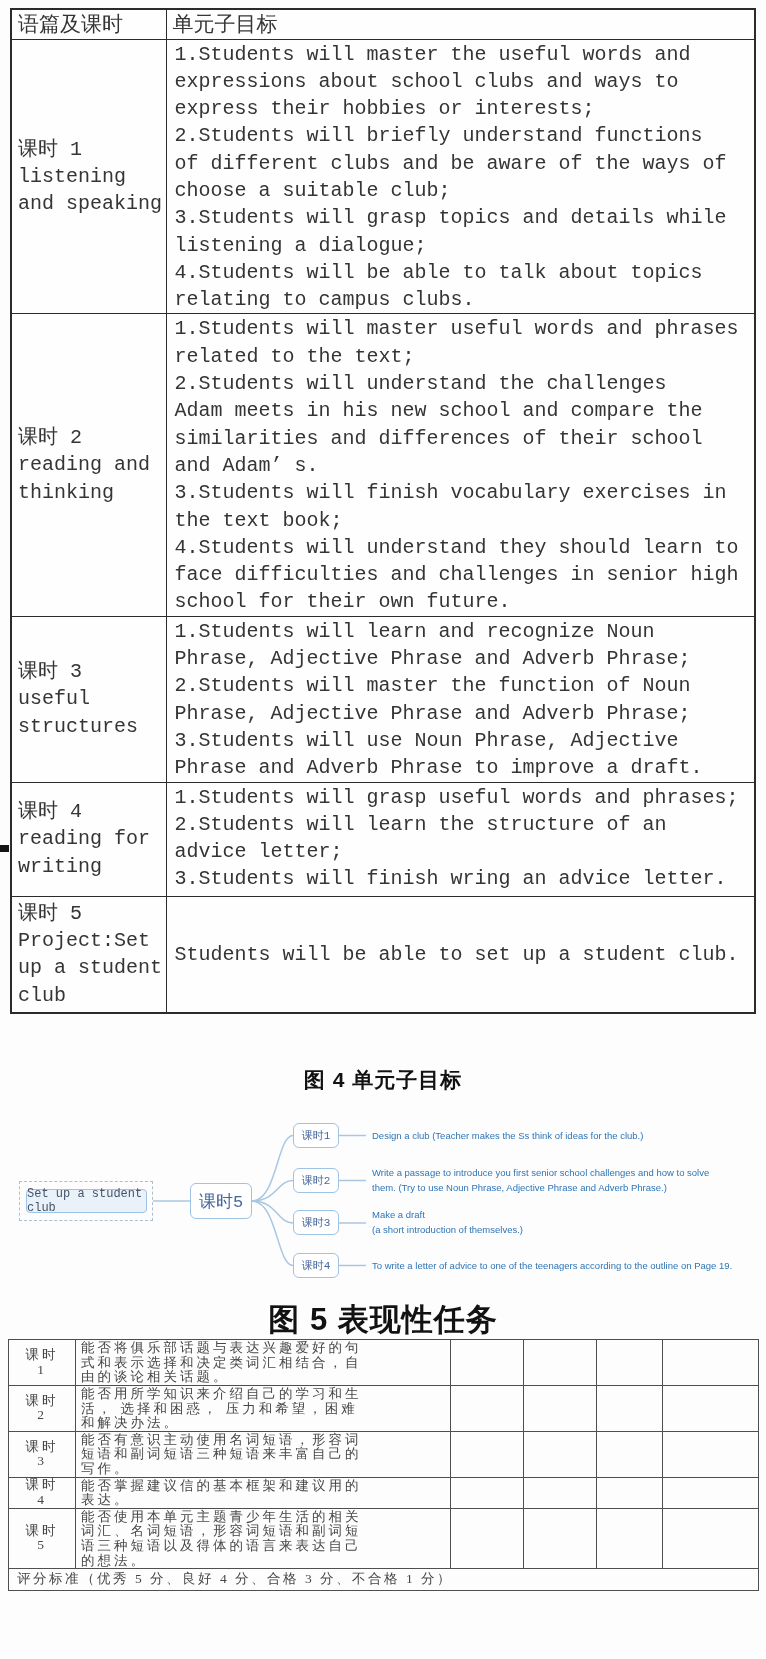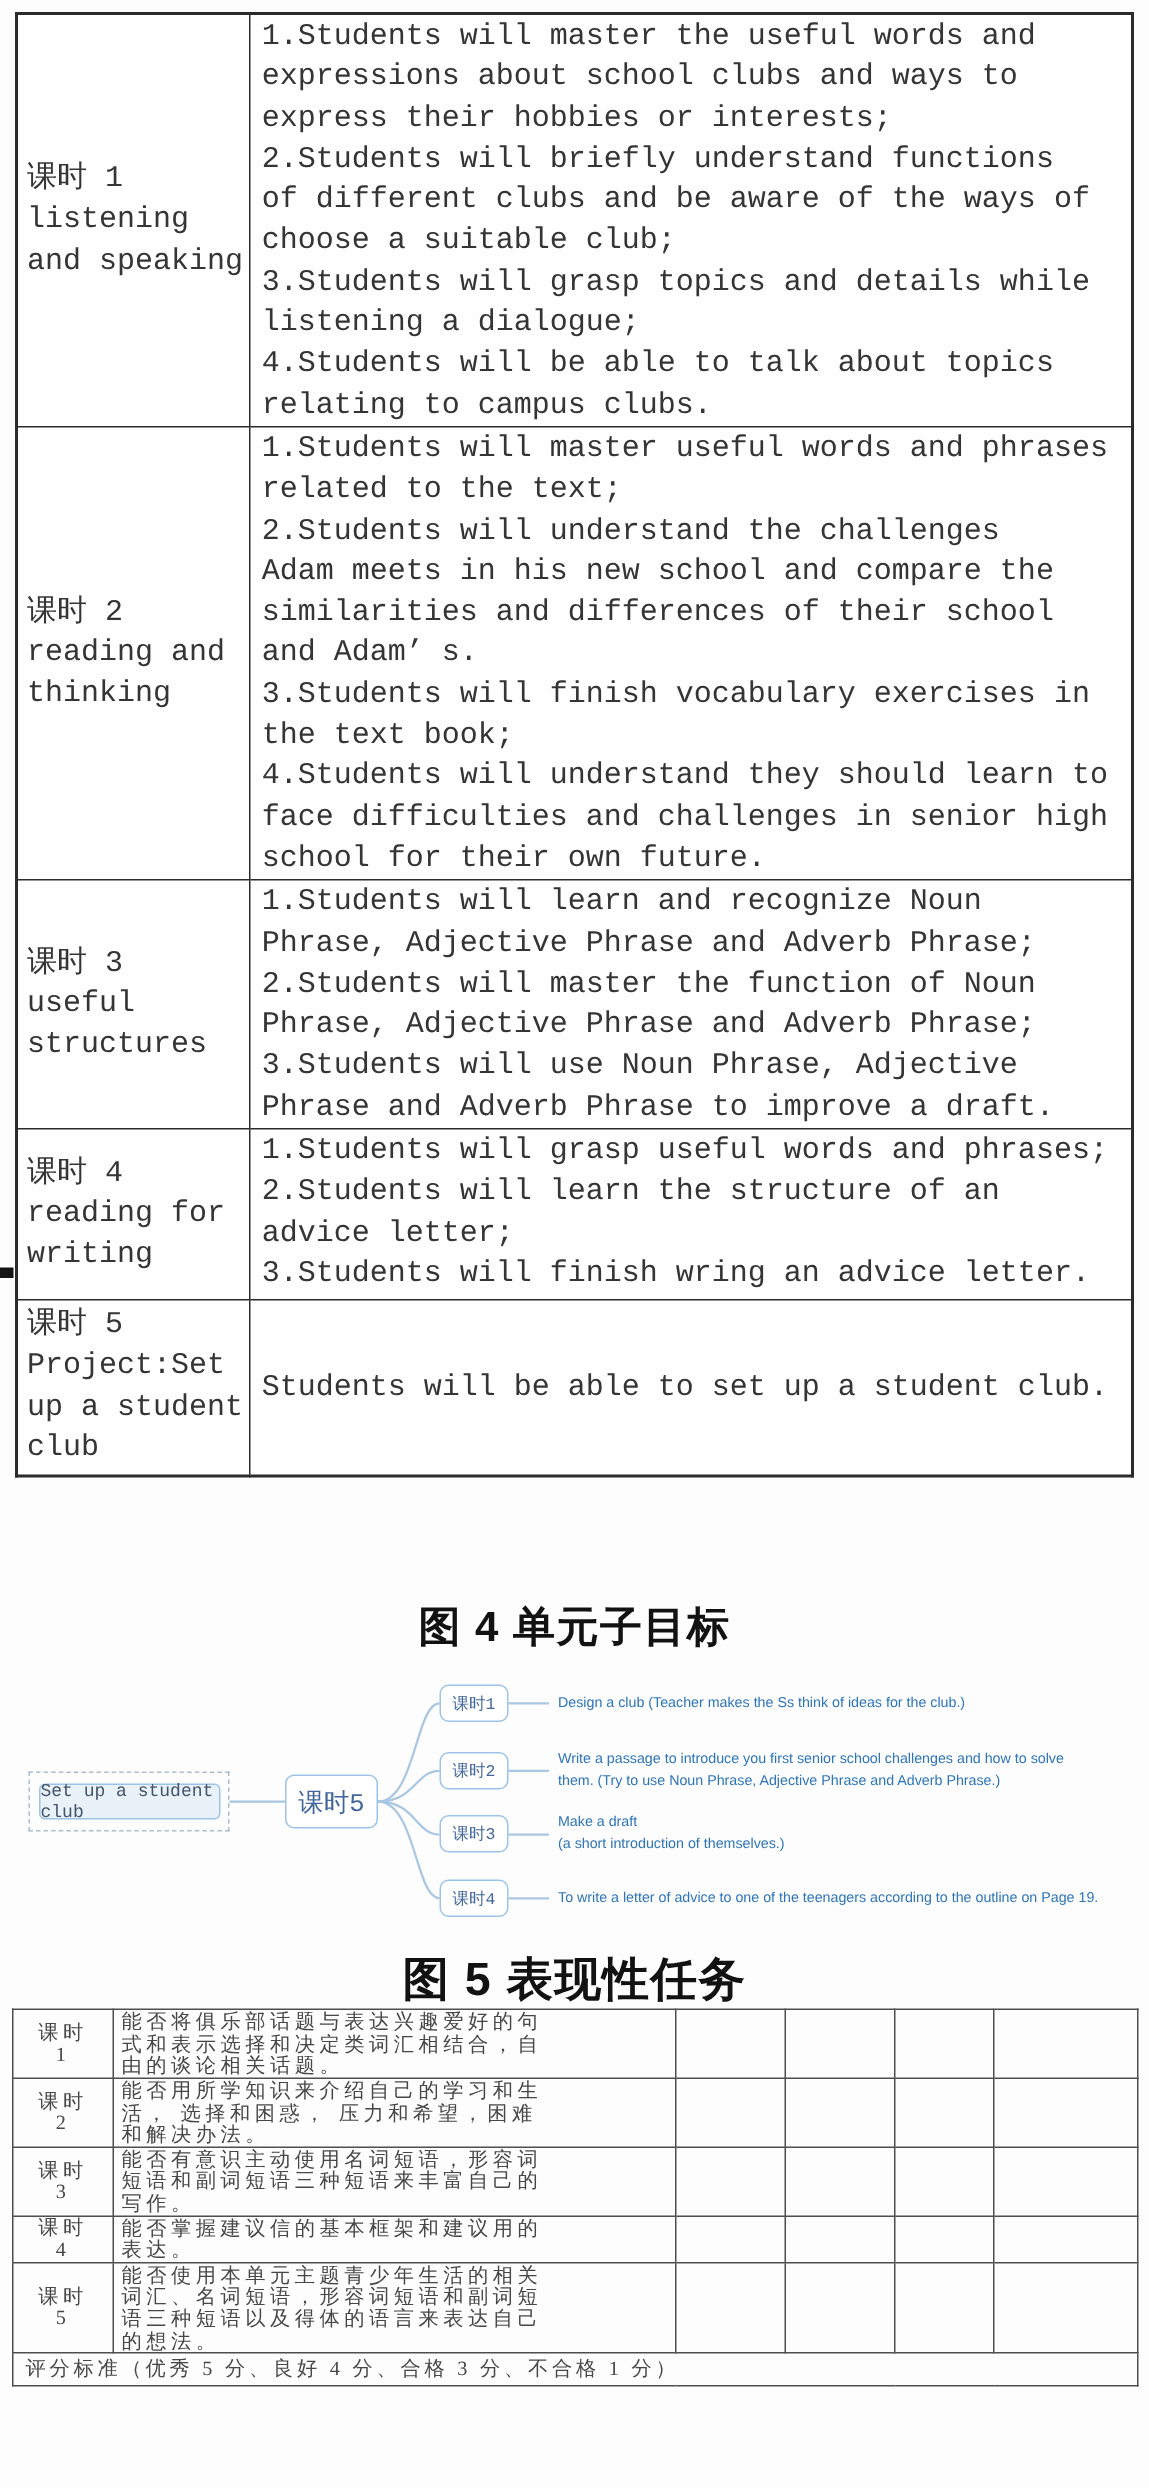--- a/index.html
+++ b/index.html
@@ -25,21 +25,21 @@
   .t4 td{white-space:pre-line;line-height:27.3px;}
   .t4 td.period{vertical-align:middle;padding:0 2px 0 6px;}
   .t4 td.goals{vertical-align:top;padding:1px 4px 0 8px;}
   .t4 td.goals.mid{vertical-align:middle;}
   
   .caption{
     position:absolute;left:0;width:766px;text-align:center;
     font-weight:bold;color:#121212;letter-spacing:1px;
     font-family:"Liberation Sans","DejaVu Sans",sans-serif;
   }
-  .cap4{top:1066px;font-size:28px;}
+  .cap4{top:1066px;font-size:21px;}
   .cap5{top:1299px;font-size:31px;}
   .cap6{top:1658px;font-size:25px;}
   
   .diagram{position:absolute;left:0;top:1110px;width:766px;height:190px;}
   .diagram svg{position:absolute;left:0;top:0;}
   .dbox{
     position:absolute;box-sizing:border-box;border-radius:6px;
     border:1px solid #9dc3e6;background:#ffffff;
     display:flex;align-items:center;justify-content:center;
     color:#44679b;
@@ -88,20 +88,24 @@
 </style>
 </head>
 <body>
 
 <table class="t4">
   <colgroup>
       <col class="c1">
       <col class="c2">
     </colgroup>
   <tbody>
+  <tr style="height:30px">
+    <th>语篇及课时</th>
+    <th>单元子目标</th>
+  </tr>
   <tr style="height:274px">
     <td class="period">课时 1
 listening
 and speaking</td>
     <td class="goals">1.Students will master the useful words and
 expressions about school clubs and ways to
 express their hobbies or interests;
 2.Students will briefly understand functions
 of different clubs and be aware of the ways of
 choose a suitable club;

